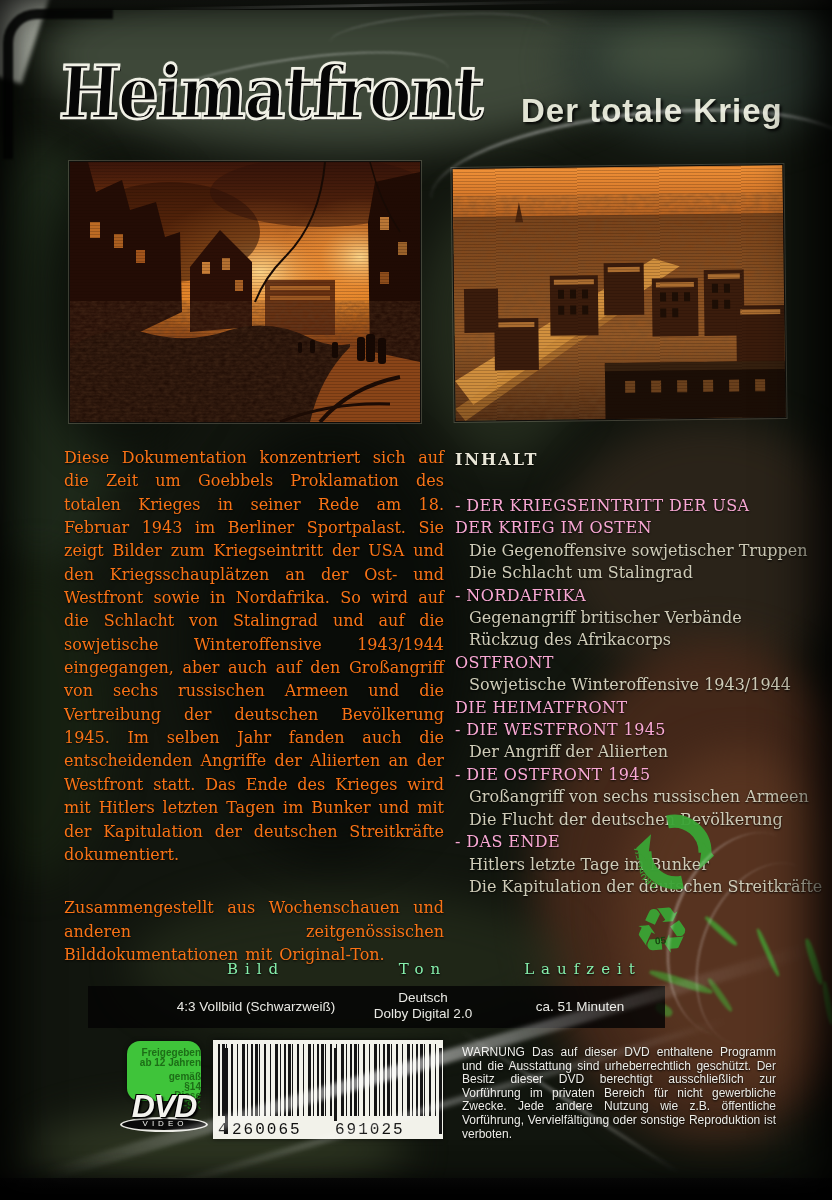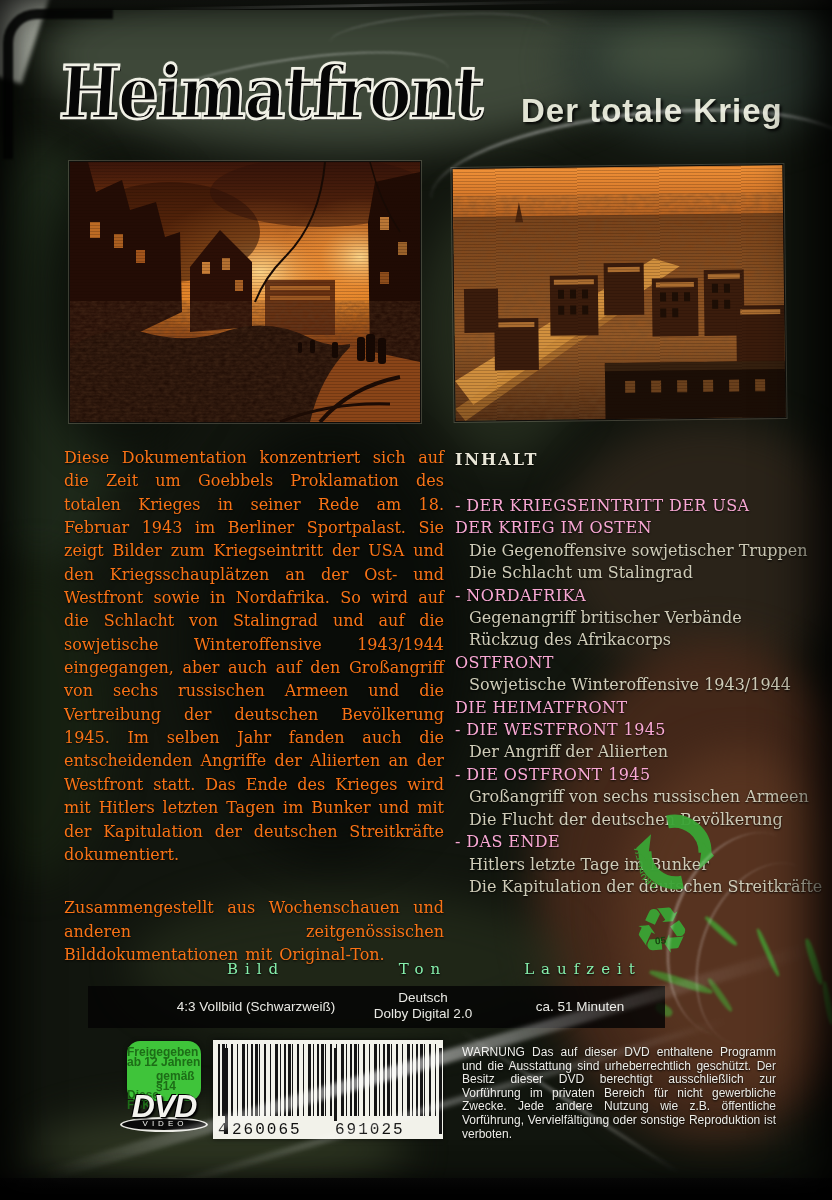--- a/index.html
+++ b/index.html
@@ -103,21 +103,21 @@
   .h-laufzeit{left:503px;width:160px;}
   .spec-band{position:absolute;left:88px;top:986px;width:577px;height:42px;background:rgba(4,4,4,.82);}
   .spec-val{position:absolute;font-family:"Liberation Sans",sans-serif;font-size:13.5px;color:#e9e9e4;text-align:center;}
   .v-bild{left:146px;top:999px;width:220px;}
   .v-ton{left:333px;top:990px;width:180px;line-height:16px;}
   .v-laufzeit{left:490px;top:999px;width:180px;}
 
   
   .fsk{position:absolute;left:127px;top:1041px;width:74px;height:60px;background:#3fc43a;
     border-radius:13px;color:#1d6d17;font-family:"Liberation Sans",sans-serif;
-    font-size:12px;font-weight:bold;text-align:left;padding-top:7px;line-height:9.5px;
+    font-size:10px;font-weight:bold;text-align:right;padding-top:7px;line-height:9.5px;
     box-shadow:0 0 4px rgba(0,0,0,.5);}
   .fsk .gap{margin-top:5px;padding-left:29px;}
 
   
   .dvd{position:absolute;left:116px;top:1092px;width:96px;text-align:center;}
   .dvd-text{font-family:"Liberation Sans",sans-serif;font-style:italic;font-weight:900;
     font-size:32px;line-height:28px;color:#f3f3ee;letter-spacing:-1px;
     text-shadow:1px 1px 0 #000,-1px -1px 0 #000,2px 2px 2px rgba(0,0,0,.8);}
   .dvd-ellipse{margin:-3px auto 0;width:88px;height:15px;border:2.5px solid #e9e9e3;border-radius:50%;
     background:#0a0a0a;font-family:"Liberation Sans",sans-serif;font-size:8px;font-weight:normal;

